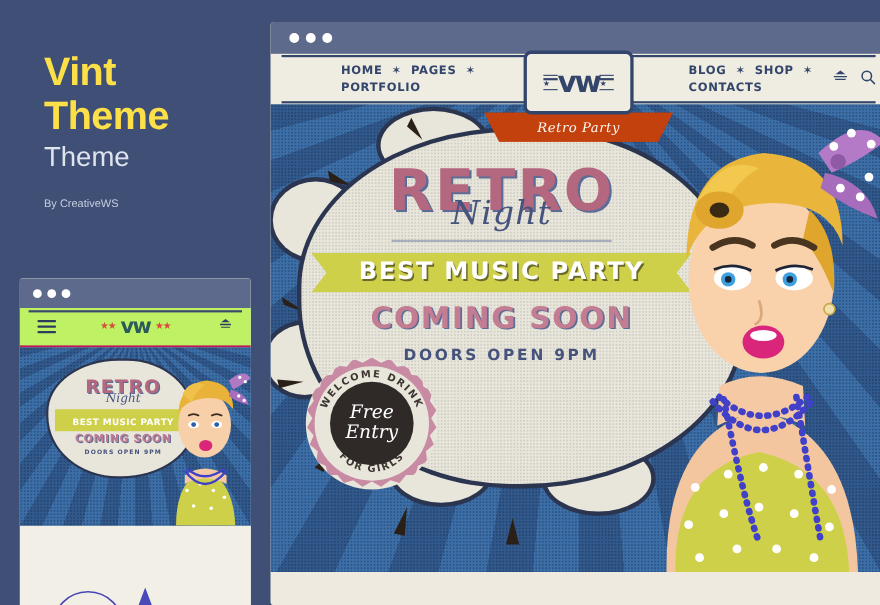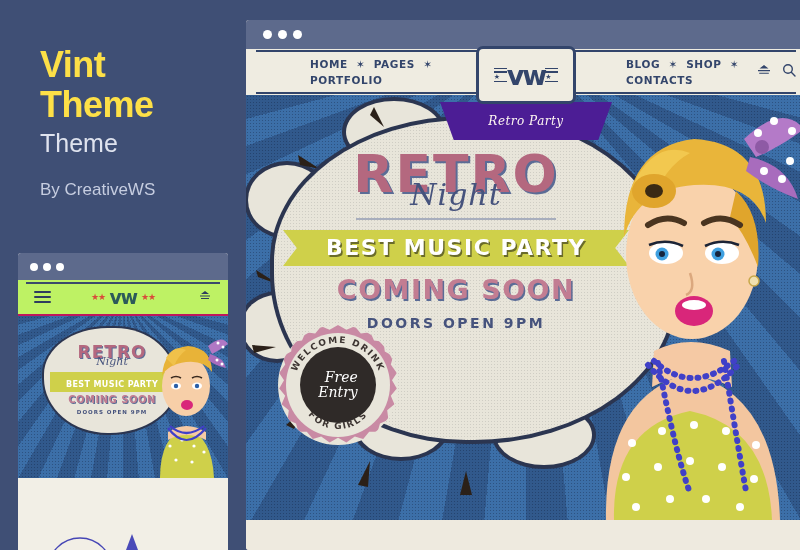--- a/index.html
+++ b/index.html
@@ -16,21 +16,21 @@
   }
   .theme-title {
     font-size: 36px; font-weight: bold; color: #fde047;
     line-height: 1.1; letter-spacing: -0.5px;
   }
   .theme-sub {
     font-size: 25px; color: #dfe3ee; font-weight: normal;
     margin-top: 6px; line-height: 1.1;
   }
   .theme-author {
-    font-size: 17px; color: #c6cde0; margin-top: 22px;
+    font-size: 10px; color: #c6cde0; margin-top: 22px;
   }
 
   
   .titlebar { background: #5d6a8c; display: flex; align-items: center; }
   .dot {
     width: 8px; height: 8px; border-radius: 50%;
     background: #ffffff; margin-right: 5px;
   }
 
   
@@ -122,22 +122,22 @@
   .logo-badge .vw {
     font-family: "DejaVu Sans", sans-serif;
     font-size: 27px; font-weight: bold; color: #33456b;
     letter-spacing: -2px;
   }
   .logo-lines { display: flex; flex-direction: column; gap: 2px; }
   .logo-lines i { display:block; width:13px; height:1.6px; background:#33456b; }
   .logo-lines .star { font-size: 7px; color: #33456b; line-height: 4px; }
   .ribbon {
     position: absolute; left: 50%; transform: translateX(-50%);
-    top: 53px; width: 172px; height: 38px; z-index: 4;
-    background: #4c1d95;
+    top: 53px; width: 172px; height: 27px; z-index: 4;
+    background: #c2410c;
     clip-path: polygon(0 0, 100% 0, 92% 100%, 8% 100%);
     display: flex; align-items: center; justify-content: center;
   }
   .ribbon span {
     font-family: "DejaVu Serif", serif; font-style: italic;
     font-size: 12px; color: #fff7f2; letter-spacing: 0.5px;
   }
 
   .desktop-hero { height: 425px; position: relative; }
   .desktop-footer { height: 60px; background: #eeeadf; }
@@ -214,21 +214,21 @@
       12% 14%, 20% 13%, 23% 6%, 31% 7%, 36% 1%, 43% 4%);
   }
   .stamp .ring { position: absolute; inset: 8px; border-radius: 50%; background: #e8e5da; }
   .stamp .core {
     position: absolute; inset: 22px; border-radius: 50%;
     background: #2f2a28;
     display: flex; align-items: center; justify-content: center;
   }
   .stamp .core span {
     font-family: "DejaVu Serif", serif; font-style: italic;
-    color: #fff; font-size: 14px; line-height: 1.05; text-align: right;
+    color: #fff; font-size: 17px; line-height: 1.05; text-align: center;
   }
   .arc-text {
     position: absolute; inset: 0; font-size: 9px; font-weight: bold;
     font-family: "DejaVu Sans", sans-serif; fill: #3d3532;
     letter-spacing: 1.6px;
   }
 
   
   .girl { position: absolute; right: -10px; bottom: 0; width: 250px; height: 425px; z-index: 7; }
 

